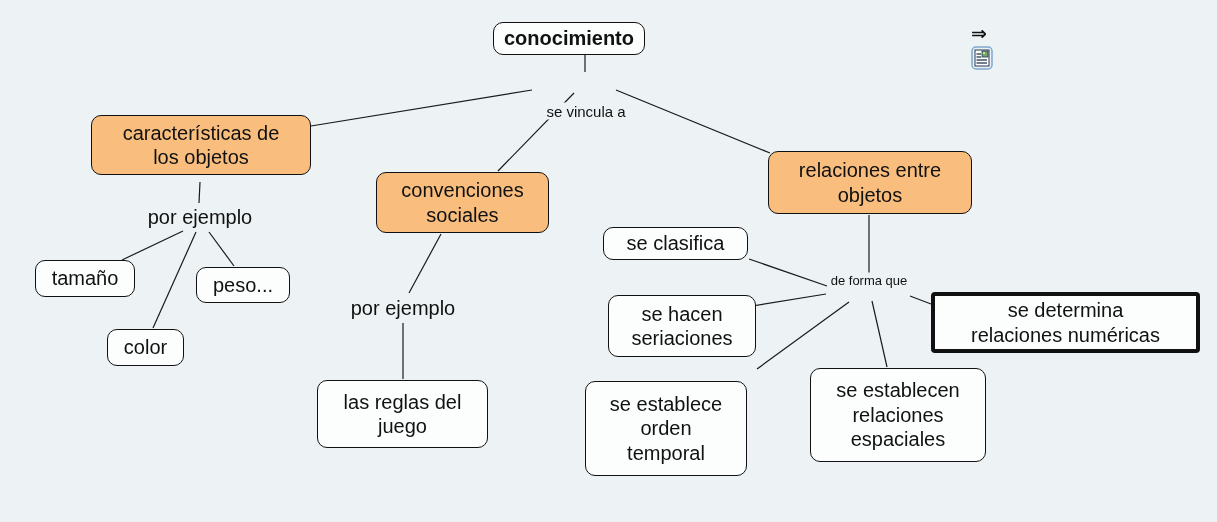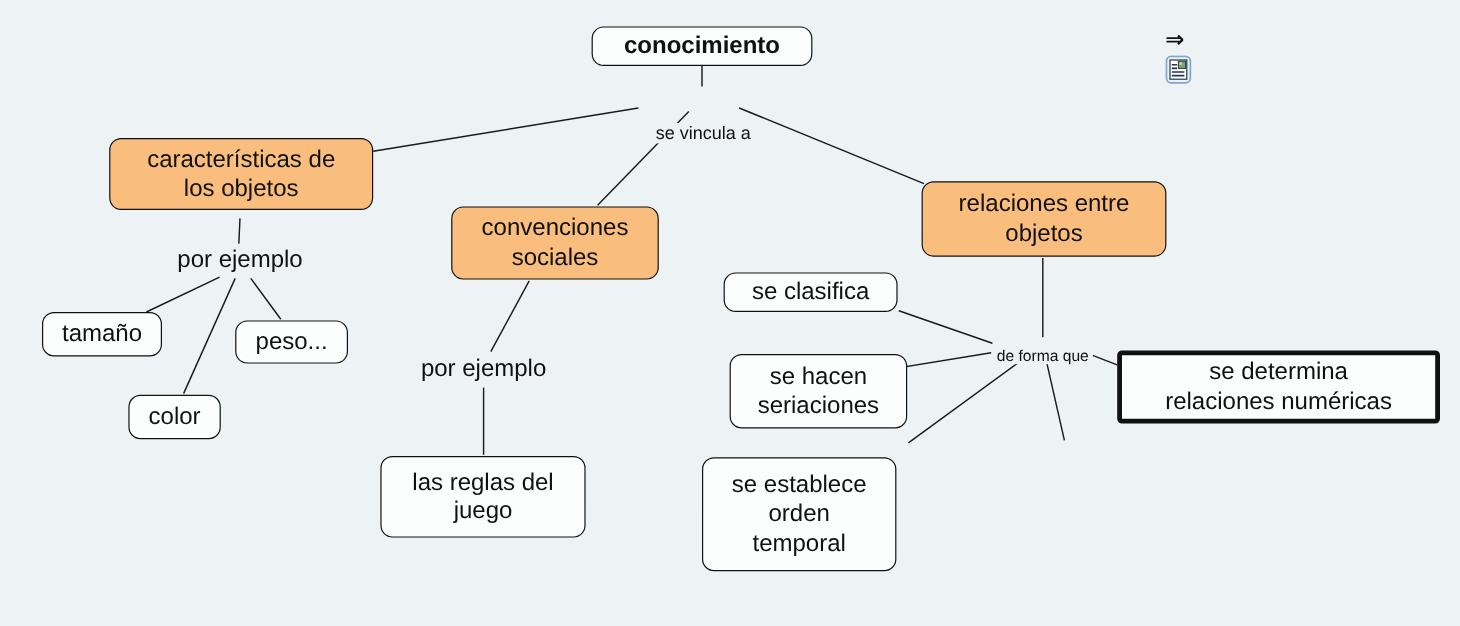--- a/index.html
+++ b/index.html
@@ -100,21 +100,21 @@
       <line x1="709" y1="313" x2="826" y2="294"></line>
 
       <line x1="849" y1="302" x2="757" y2="369"></line>
 
       <line x1="872" y1="301" x2="887" y2="367"></line>
 
       <line x1="910" y1="296" x2="931" y2="304"></line>
     </g>
   </svg>
 
-  <div class="node title" style="left:493px; top:22px; width:184px; height:33px;">conocimiento</div>
+  <div class="node title" style="left:493px; top:22px; width:152px; height:33px;">conocimiento</div>
 
   <div class="node concept" style="left:91px; top:115px; width:220px; height:60px;">características de
 los objetos</div>
 
   <div class="node concept" style="left:376px; top:172px; width:173px; height:61px;">convenciones
 sociales</div>
 
   <div class="node concept" style="left:768px; top:151px; width:204px; height:63px;">relaciones entre
 objetos</div>
 
@@ -129,31 +129,34 @@
 
   <div class="node" style="left:603px; top:227px; width:145px; height:33px;">se clasifica</div>
 
   <div class="node" style="left:560px; top:295px; width:148px; height:62px;margin-left:48px;">se hacen
 seriaciones</div>
 
   <div class="node" style="left:585px; top:381px; width:162px; height:95px;">se establece
 orden
 temporal</div>
 
+  <div class="node" style="left:810px; top:368px; width:176px; height:94px;">se establecen
+relaciones
+espaciales</div>
 
   <div class="node bold-box" style="left:931px; top:292px; width:269px; height:61px;">se determina
 relaciones numéricas</div>
 
   <div class="phrase mid" style="left:586px; top:83px;margin-top:28px;">se vincula a</div>
 
   <div class="phrase" style="left:200px; top:217px;">por ejemplo</div>
 
   <div class="phrase" style="left:403px; top:308px;">por ejemplo</div>
 
-  <div class="phrase small" style="left:869px; top:296px;">de forma que</div>
+  <div class="phrase small" style="left:869px; top:280px;">de forma que</div>
 
   <div class="arrow-icon">⇒</div>
 
   <svg class="resource-icon" viewBox="0 0 22 24" xmlns="http://www.w3.org/2000/svg">
     <rect x="1" y="1" width="20" height="22" rx="4" fill="#EAF1F8" stroke="#7FA7CD" stroke-width="1.5"></rect>
     <rect x="4" y="4" width="14" height="16" fill="#FFFFFF" stroke="#24364F" stroke-width="1"></rect>
     <rect x="11" y="5" width="6" height="6" fill="#6FA86F" stroke="#24364F" stroke-width="0.8"></rect>
     <rect x="12" y="6" width="2" height="2" fill="#E8D87A"></rect>
     <line x1="5.5" y1="8" x2="10" y2="8" stroke="#24364F" stroke-width="1.3"></line>
     <line x1="5.5" y1="11" x2="10" y2="11" stroke="#24364F" stroke-width="1.3"></line>

